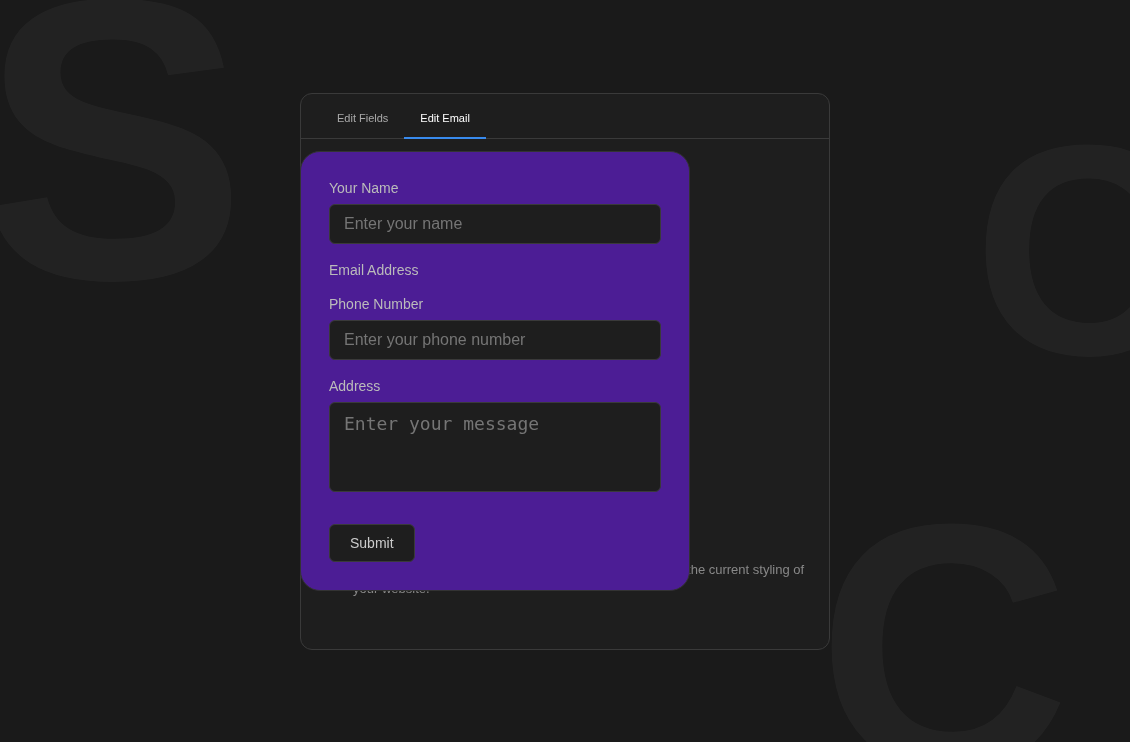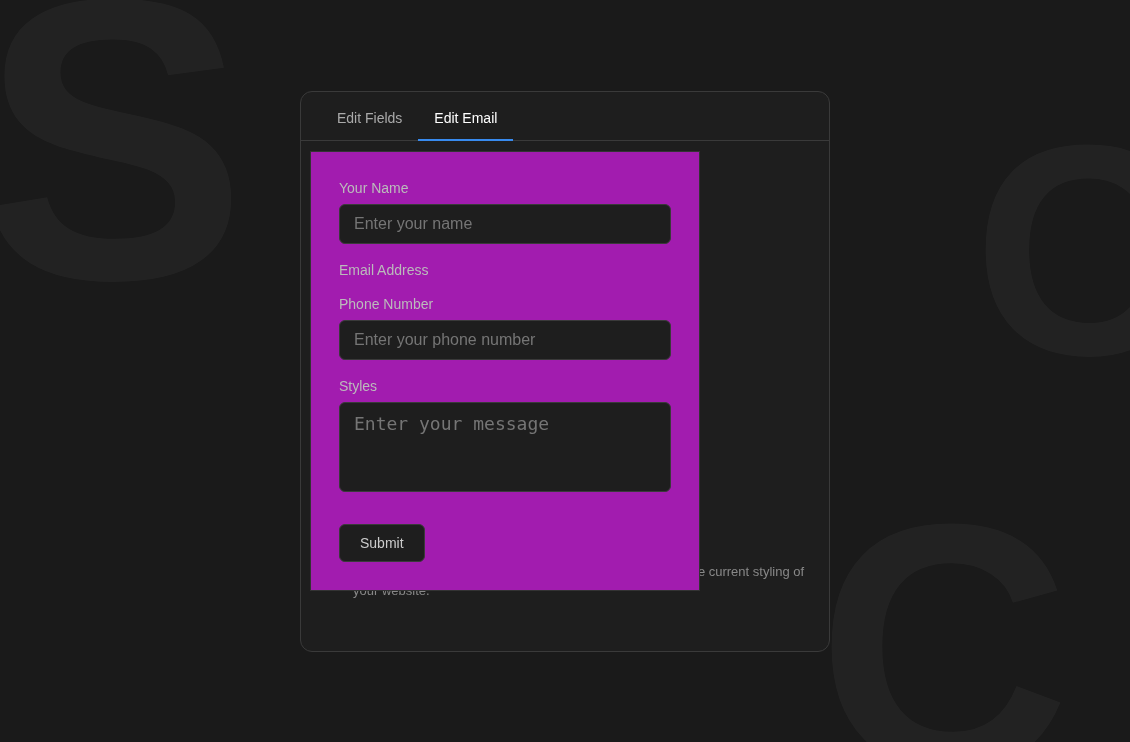--- a/index.html
+++ b/index.html
@@ -47,21 +47,21 @@
     }
 
     
     .tabs {
       display: flex;
       border-bottom: 1px solid #3a3a3a;
       padding: 0 20px;
     }
     .tab {
       padding: 18px 16px 14px;
-      font-size: 14px;
+      font-size: 11px;
       color: #aaa;
       cursor: pointer;
       position: relative;
       background: none;
       border: none;
       outline: none;
     }
     .tab.active {
       color: #fff;
     }
@@ -191,27 +191,27 @@
     .no-style-text {
       font-size: 13px;
       color: #888;
       line-height: 1.5;
       margin-top: 2px;
     }
 
     
     .preview-panel {
       position: absolute;
-      left: 310px;
+      left: 300px;
       top: 50%;
       transform: translateY(-50%);
       width: 390px;
-      background: #a21caf;
+      background: #4c1d95;
       border: 1px solid #333;
-      border-radius: 0;
+      border-radius: 20px;
       padding: 28px 28px 28px;
       z-index: 20;
     }
 
     .form-field-group {
       margin-bottom: 18px;
     }
     .form-label {
       font-size: 14px;
       color: #bbb;
@@ -340,20 +340,20 @@
   </div>
 
   
   <div class="form-field-group">
     <label class="form-label">Phone Number</label>
     <input class="form-input" type="tel" placeholder="Enter your phone number" style="">
   </div>
 
   
   <div class="form-field-group">
-    <label class="form-label">Styles</label>
+    <label class="form-label">Address</label>
     <textarea class="form-textarea" placeholder="Enter your message" style=""></textarea>
   </div>
 
   
   <button class="submit-btn">Submit</button>
 
 </div>
 
 </body></html>

